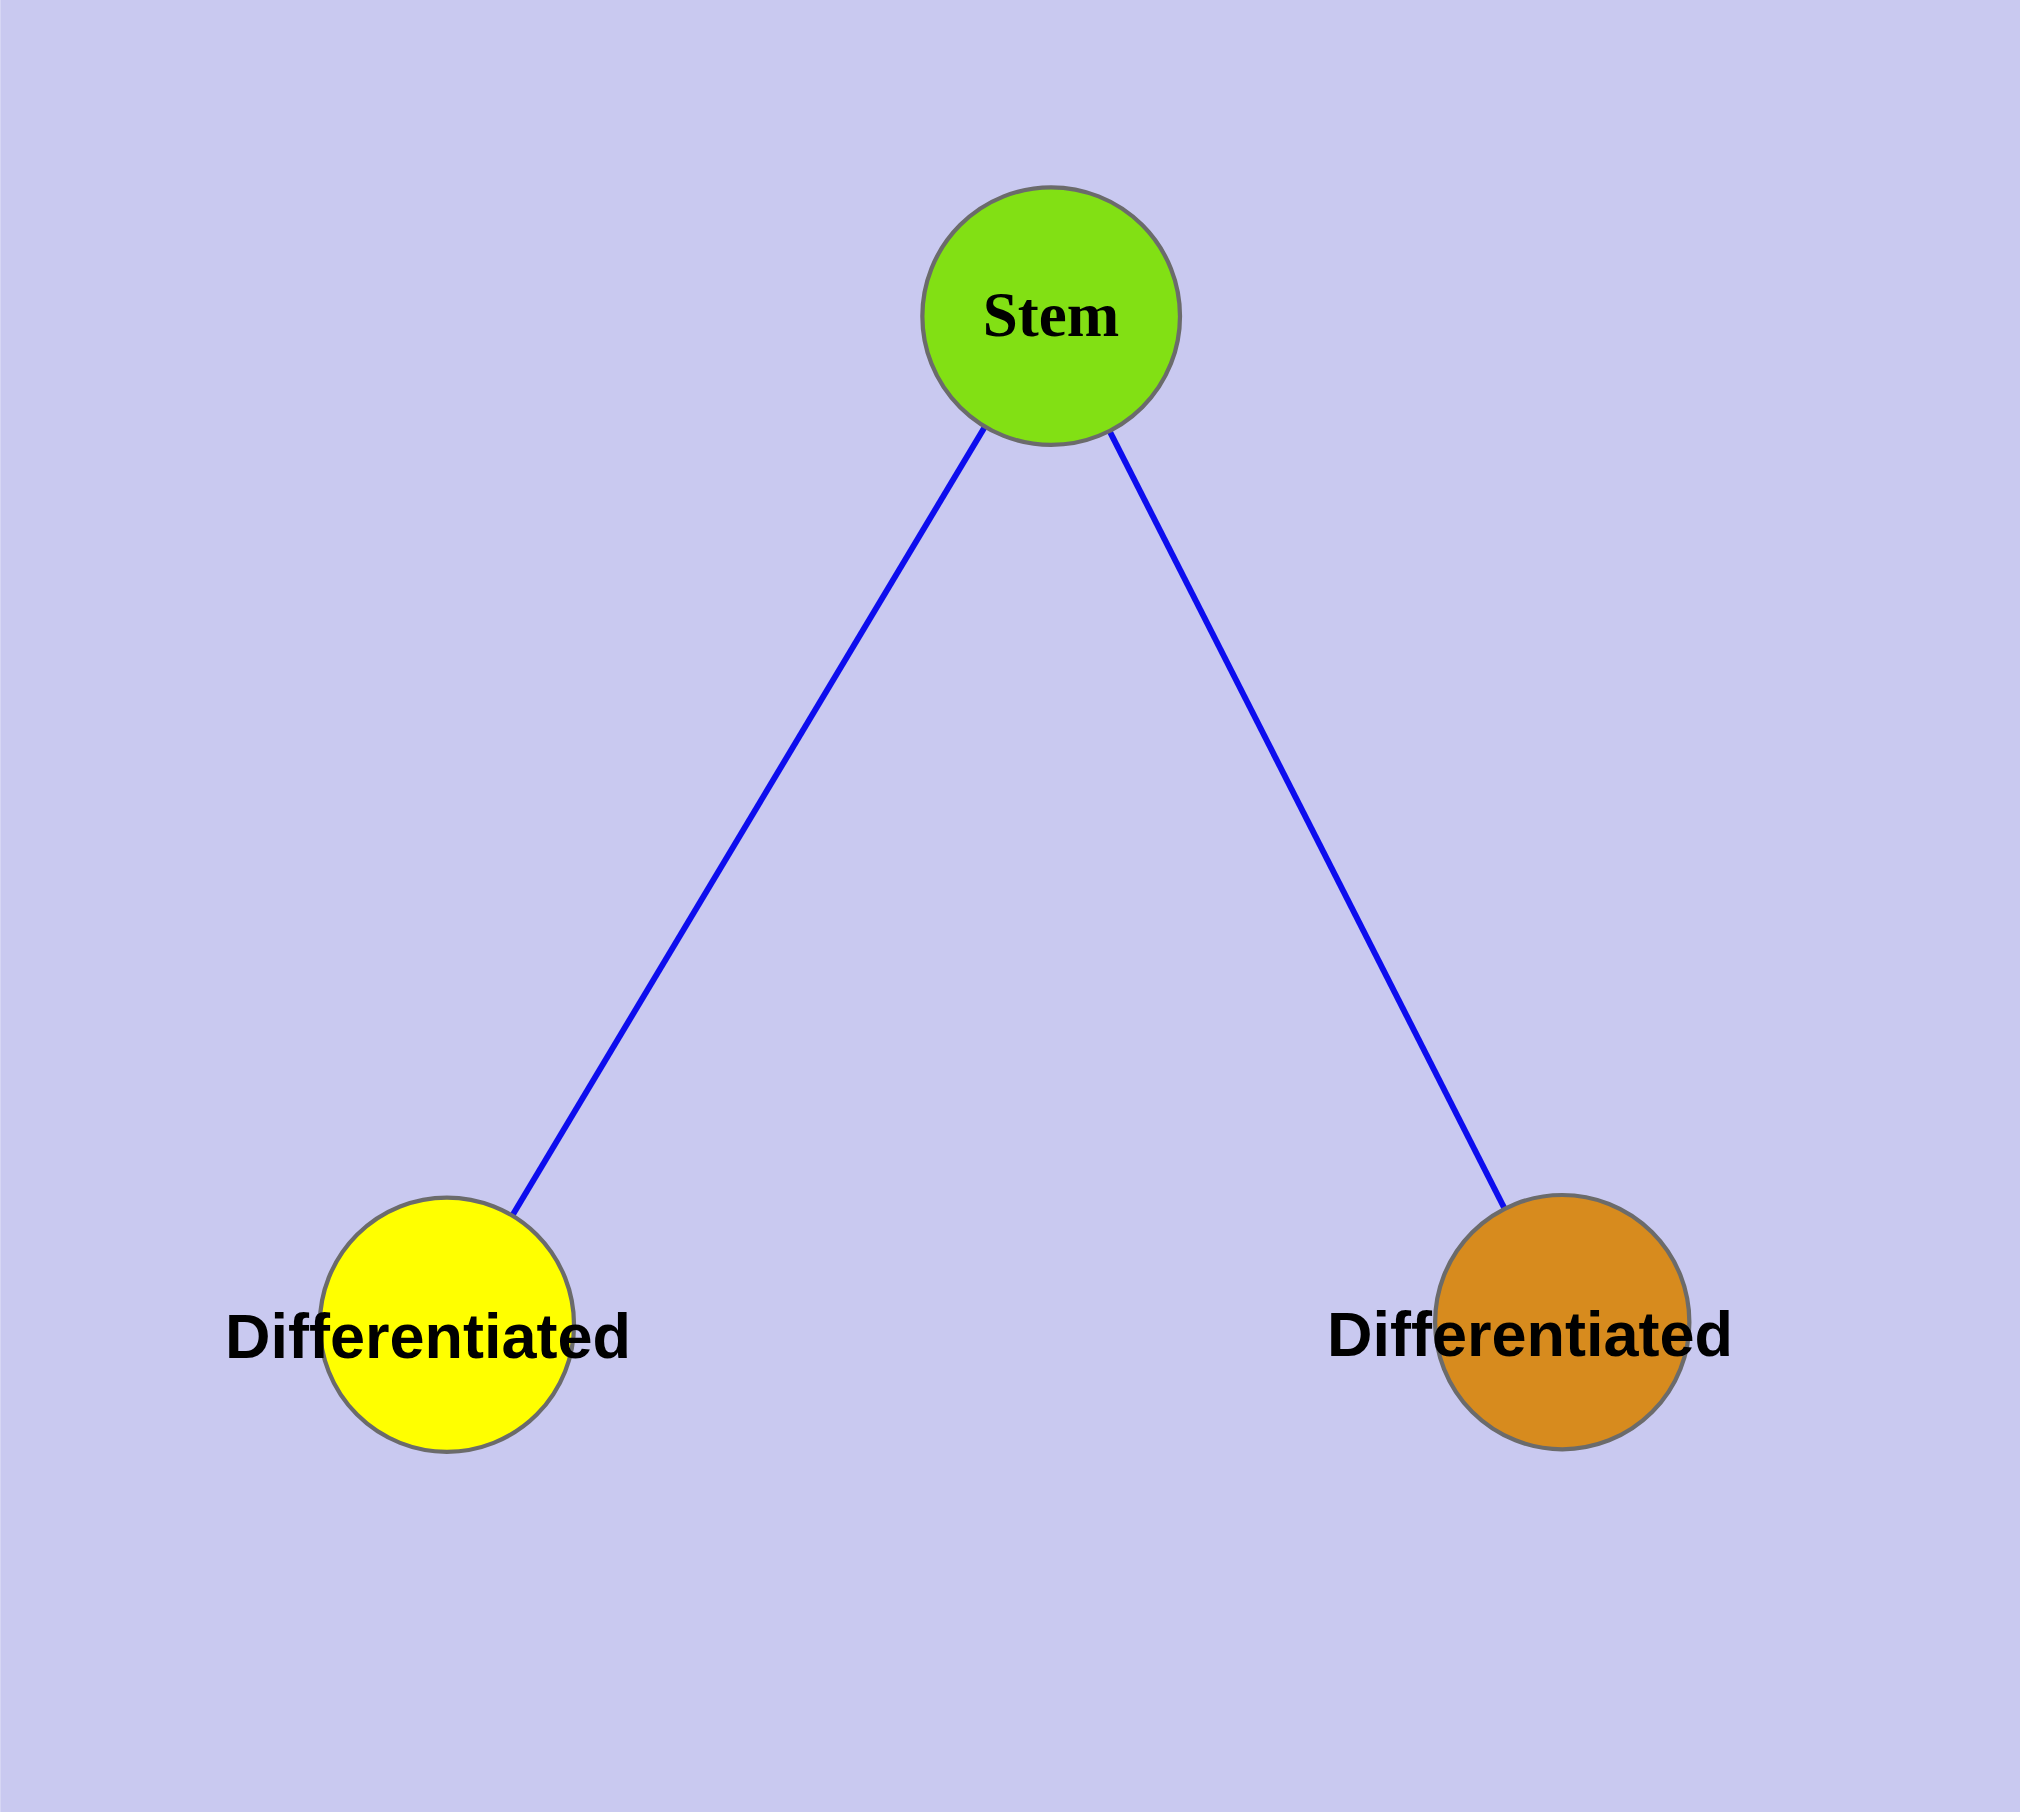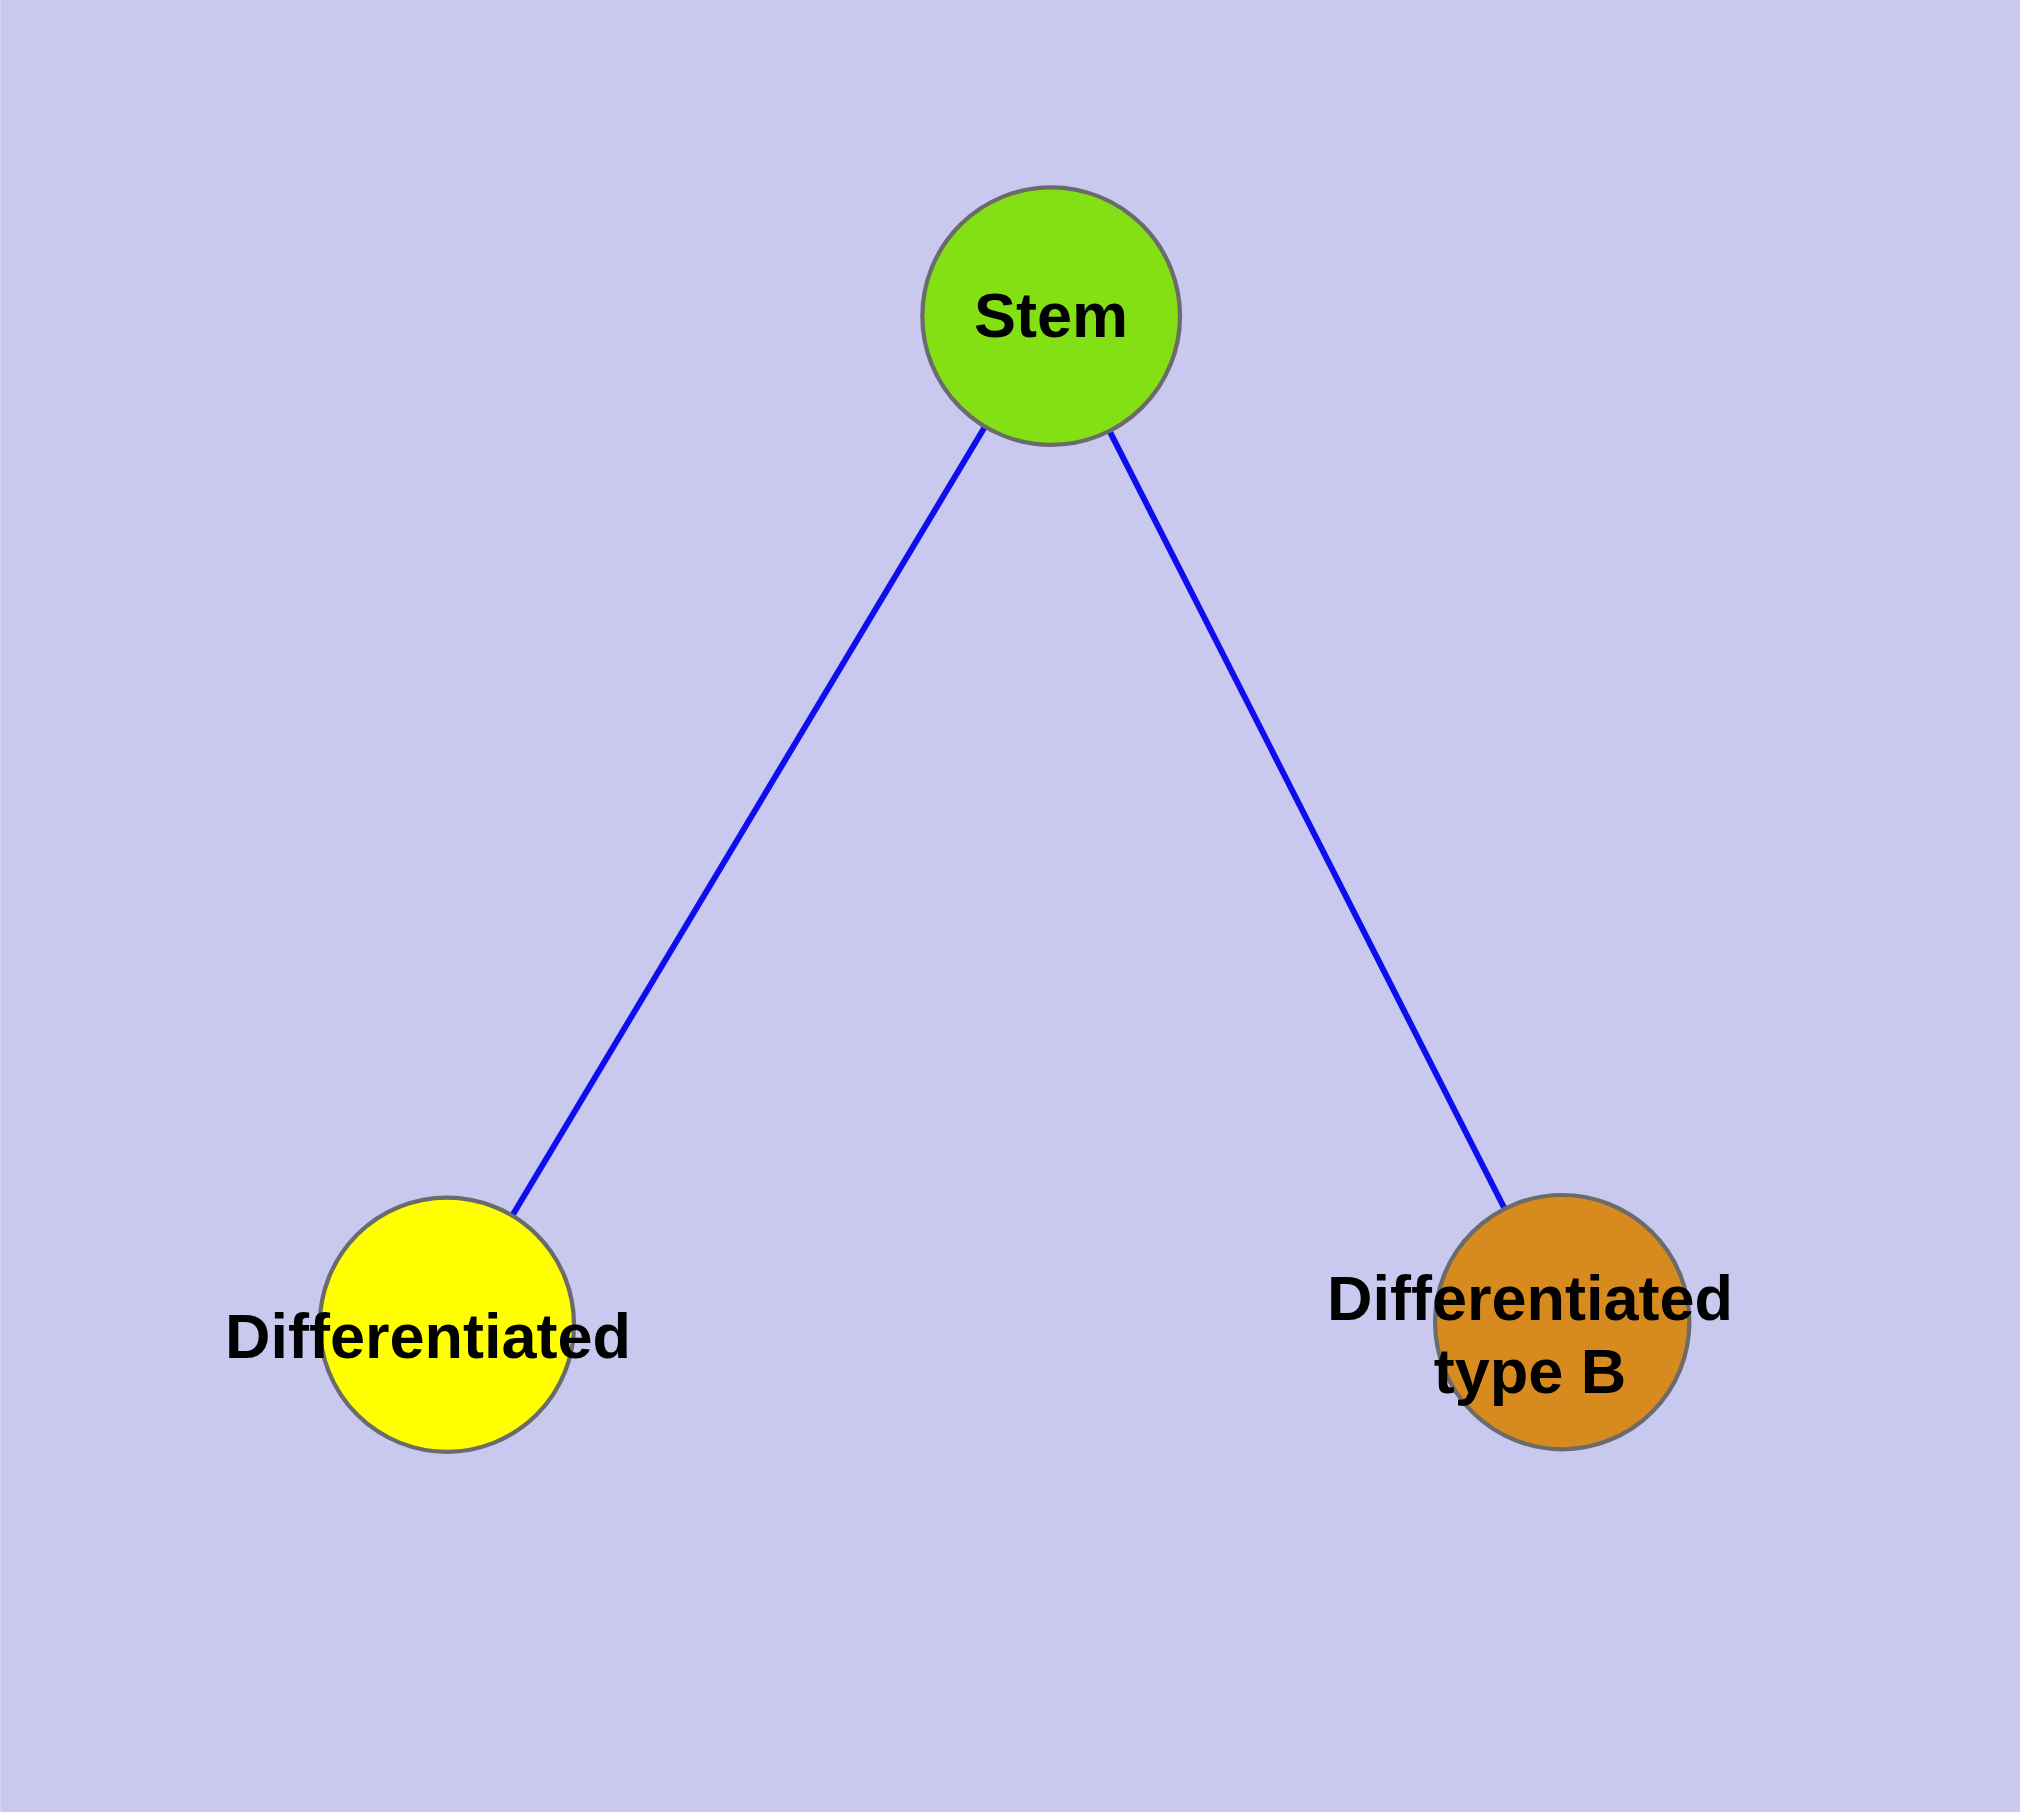--- a/index.html
+++ b/index.html
@@ -27,21 +27,21 @@
   .node-label {
     position: absolute;
     transform: translate(-50%, -50%);
     text-align: center;
     font-weight: bold;
     font-size: 63px;
     line-height: 1.16;
     white-space: nowrap;
     color: #000000;
   }
-  .stem-label  { left: 1051px; top: 316px;  }
+  .stem-label  { left: 1051px; top: 316px; font-family: Liberation Serif, serif;  }
   .type-a-label{ left: 428px;  top: 1337px; }
   .type-b-label{ left: 1530px; top: 1335px; }
   .label-line { display: block; }
 </style>
 </head>
 <body>
 
 <div class="stage">
 
   <svg width="2021" height="1812" viewBox="0 0 2384 2138" xmlns="http://www.w3.org/2000/svg">
@@ -62,17 +62,16 @@
   <div class="node-label stem-label" style="color: rgb(0, 0, 0);">
     <span class="label-line">Stem</span>
   </div>
 
   <div class="node-label type-a-label" style="color: rgb(0, 0, 0);">
     <span class="label-line">Differentiated</span>
   </div>
 
   <div class="node-label type-b-label" style="color: rgb(0, 0, 0);">
     <span class="label-line">Differentiated</span>
-    <span class="label-line">type B</span>
   </div>
 
 </div>
 
 
 </body></html>

